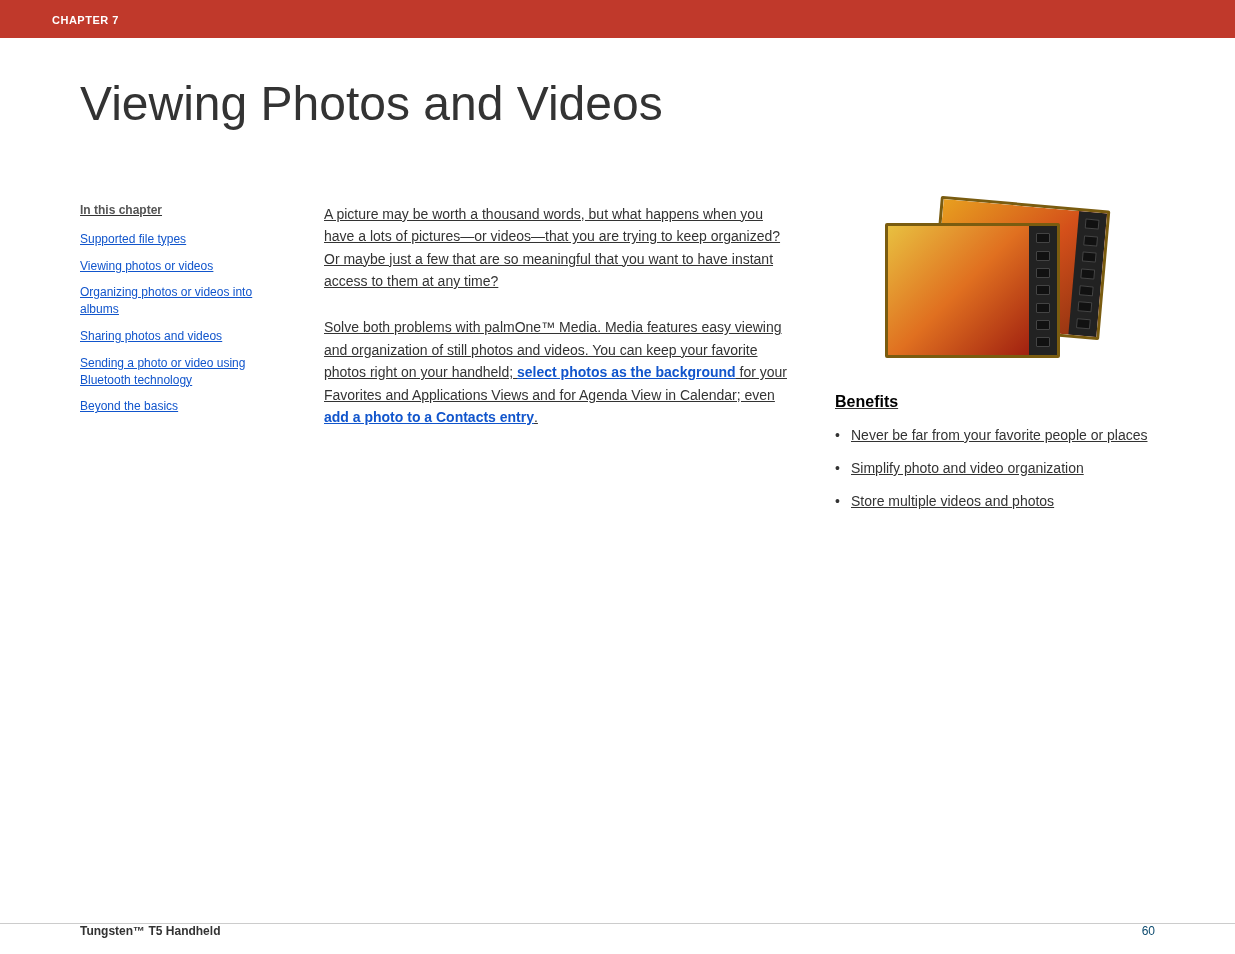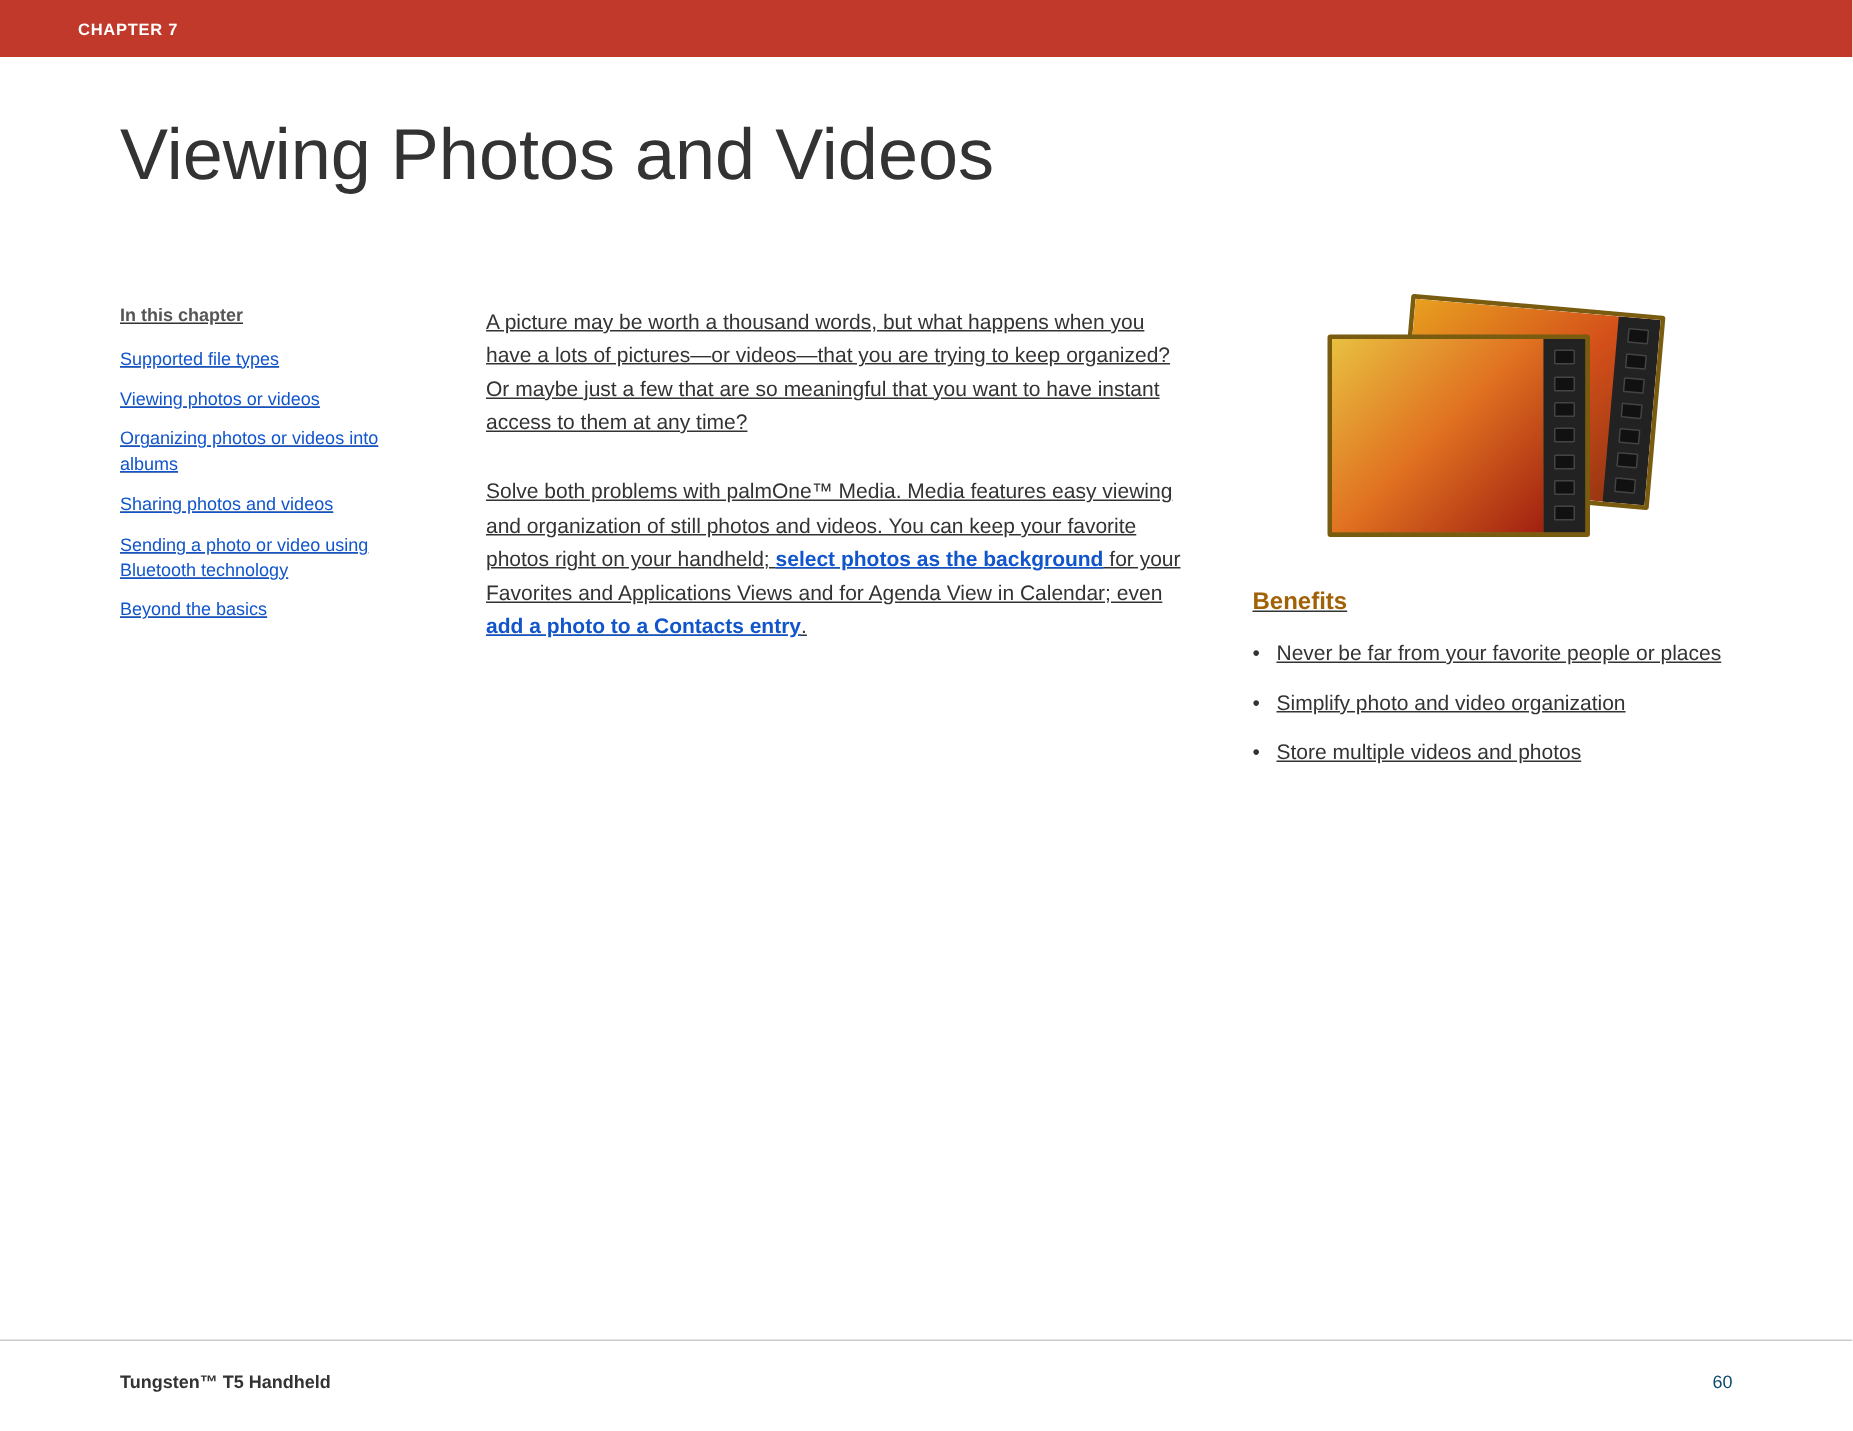--- a/index.html
+++ b/index.html
@@ -202,21 +202,21 @@
       align-items: center;
       justify-content: space-around;
       padding: 4px 0;
     }
 
     
     .benefits-title {
       font-family: Arial, Helvetica, sans-serif;
       font-size: 16px;
       font-weight: bold;
-      color: #a16207;
+      color: #000000;
       margin-bottom: 14px;
     }
 
     .benefits-list {
       list-style: none;
       padding: 0;
     }
 
     .benefits-list li {
       font-family: Arial, Helvetica, sans-serif;
@@ -231,25 +231,25 @@
     .benefits-list li::before {
       content: '•';
       position: absolute;
       left: 0;
       color: #333333;
     }
 
     
     .page-footer {
       position: absolute;
-      bottom: 6px;
+      bottom: 16px;
       left: 0;
       right: 0;
       border-top: 1px solid #cccccc;
-      padding: 20px 80px;
+      padding: 0 80px;
       display: flex;
       justify-content: space-between;
       align-items: center;
       margin-top: 24px;
     }
 
     .footer-left {
       font-family: Arial, Helvetica, sans-serif;
       font-size: 12px;
       color: #333333;

